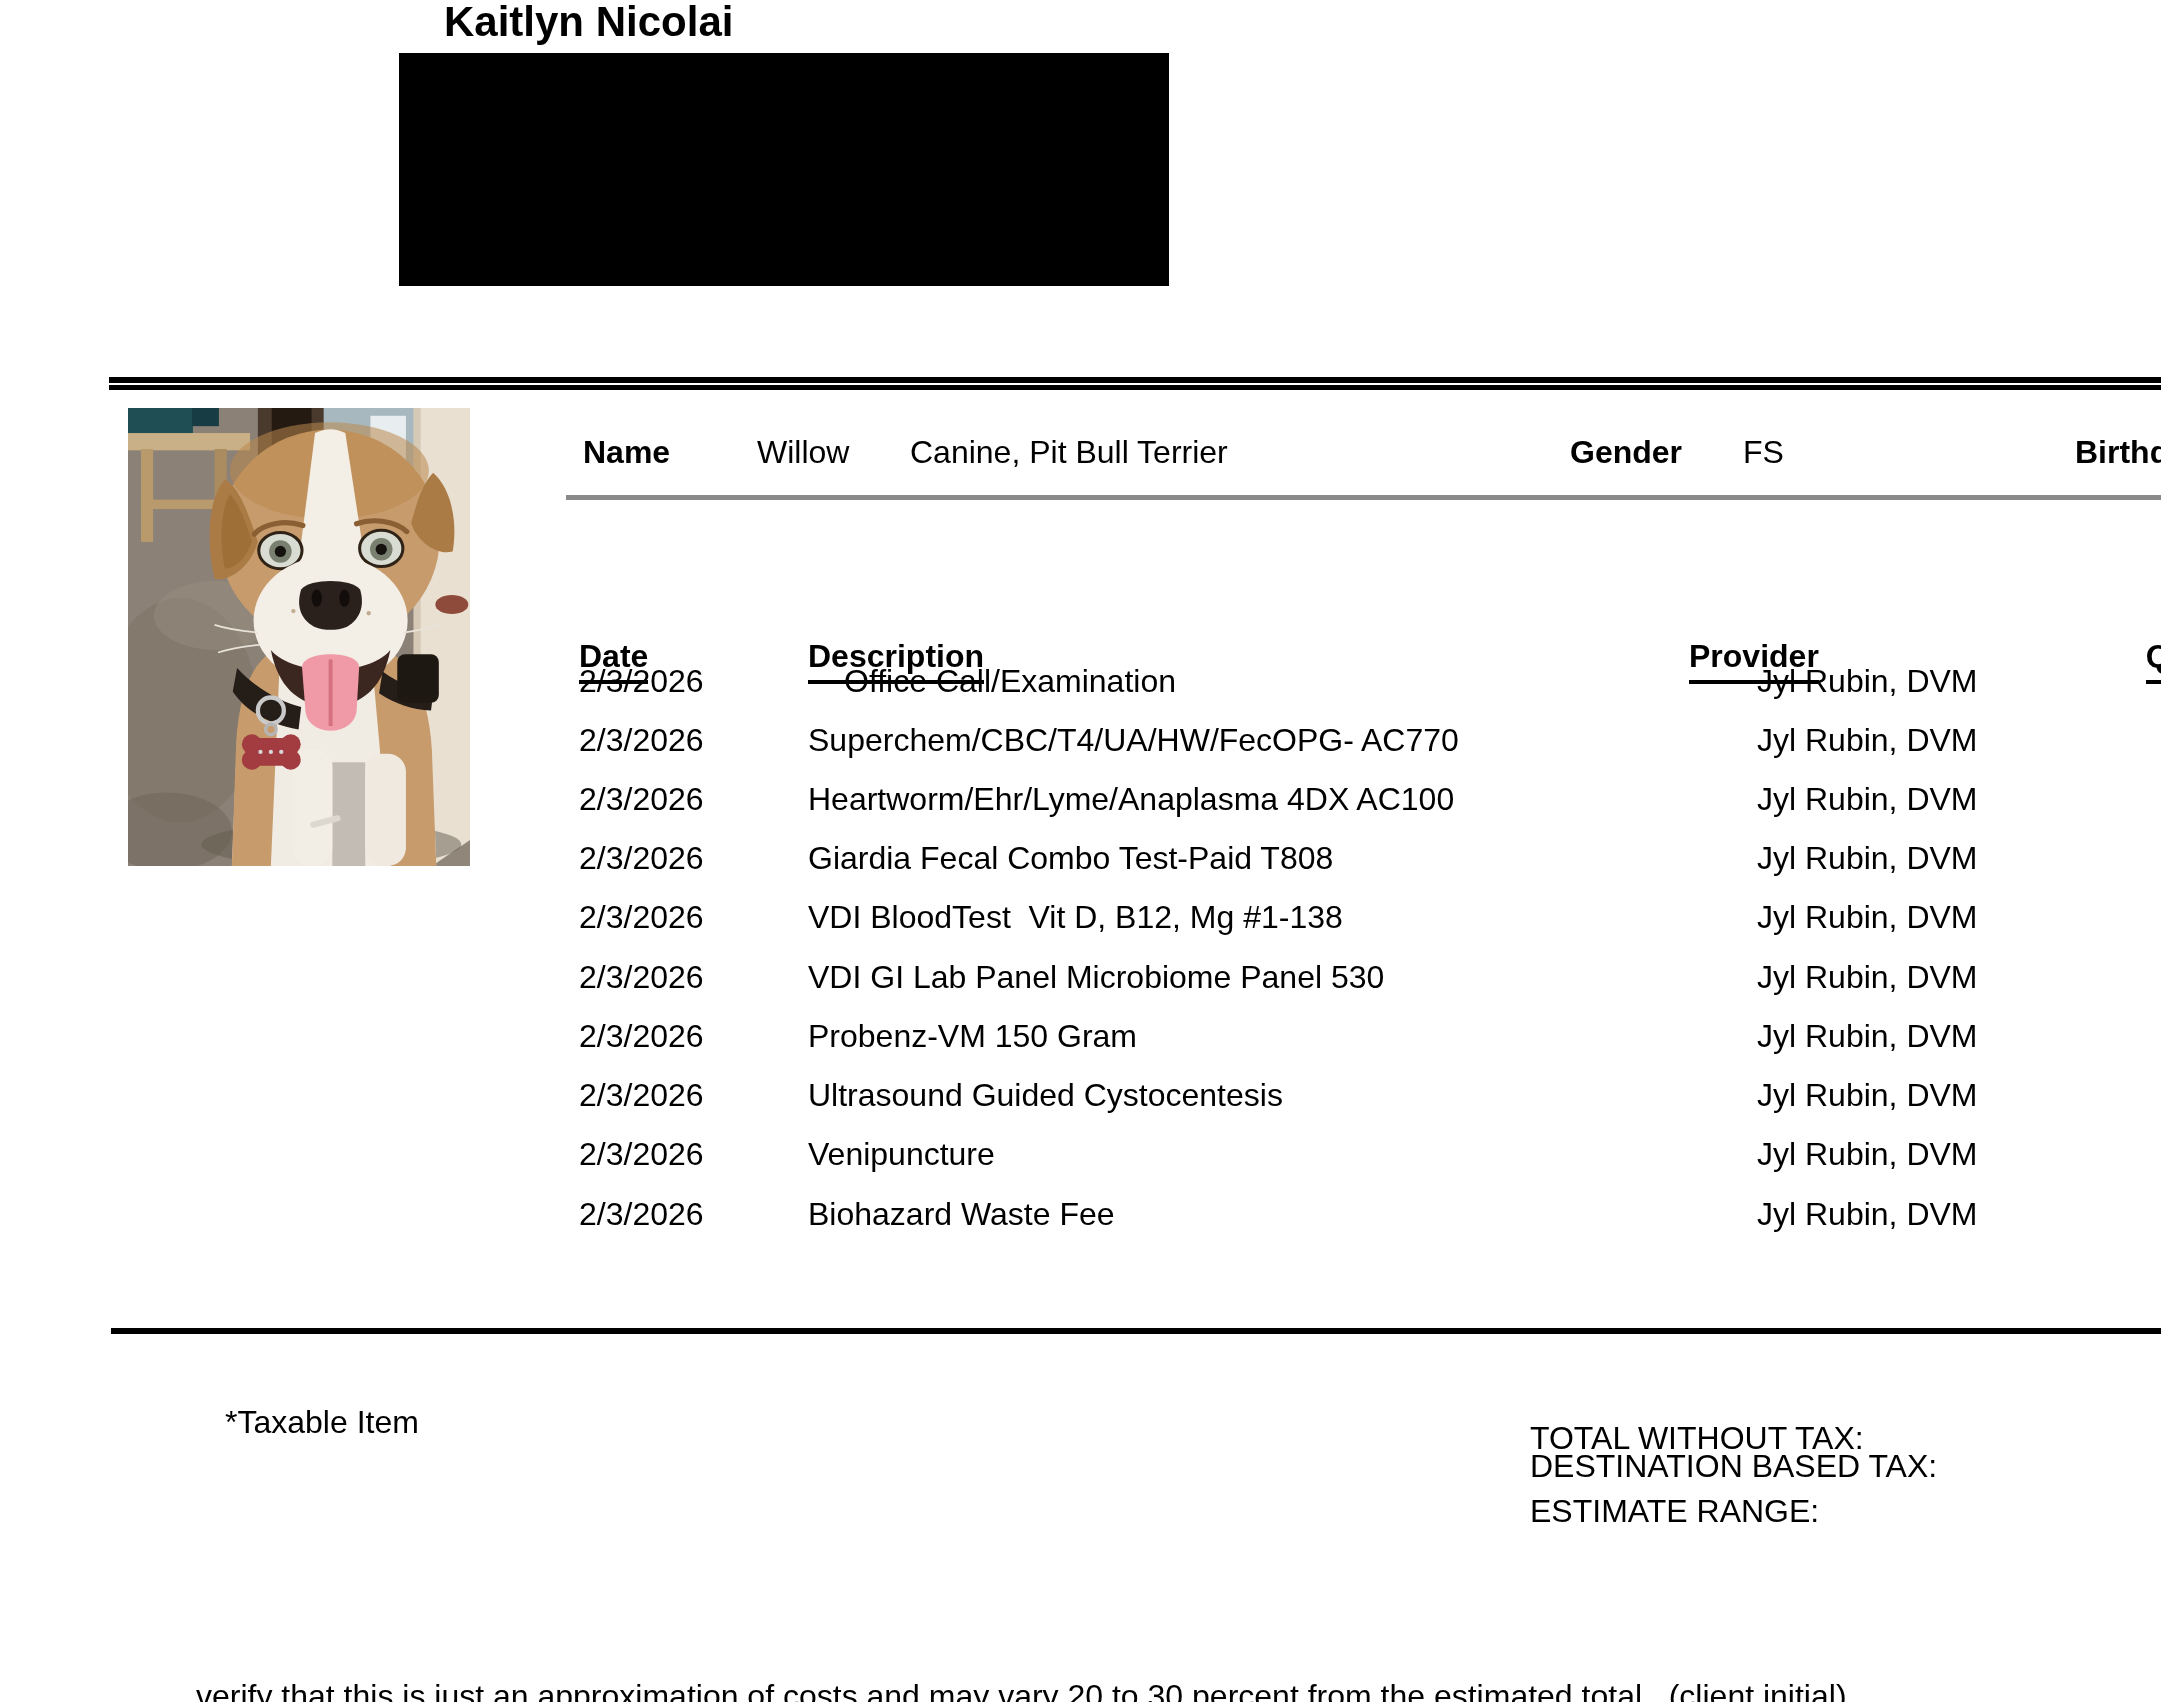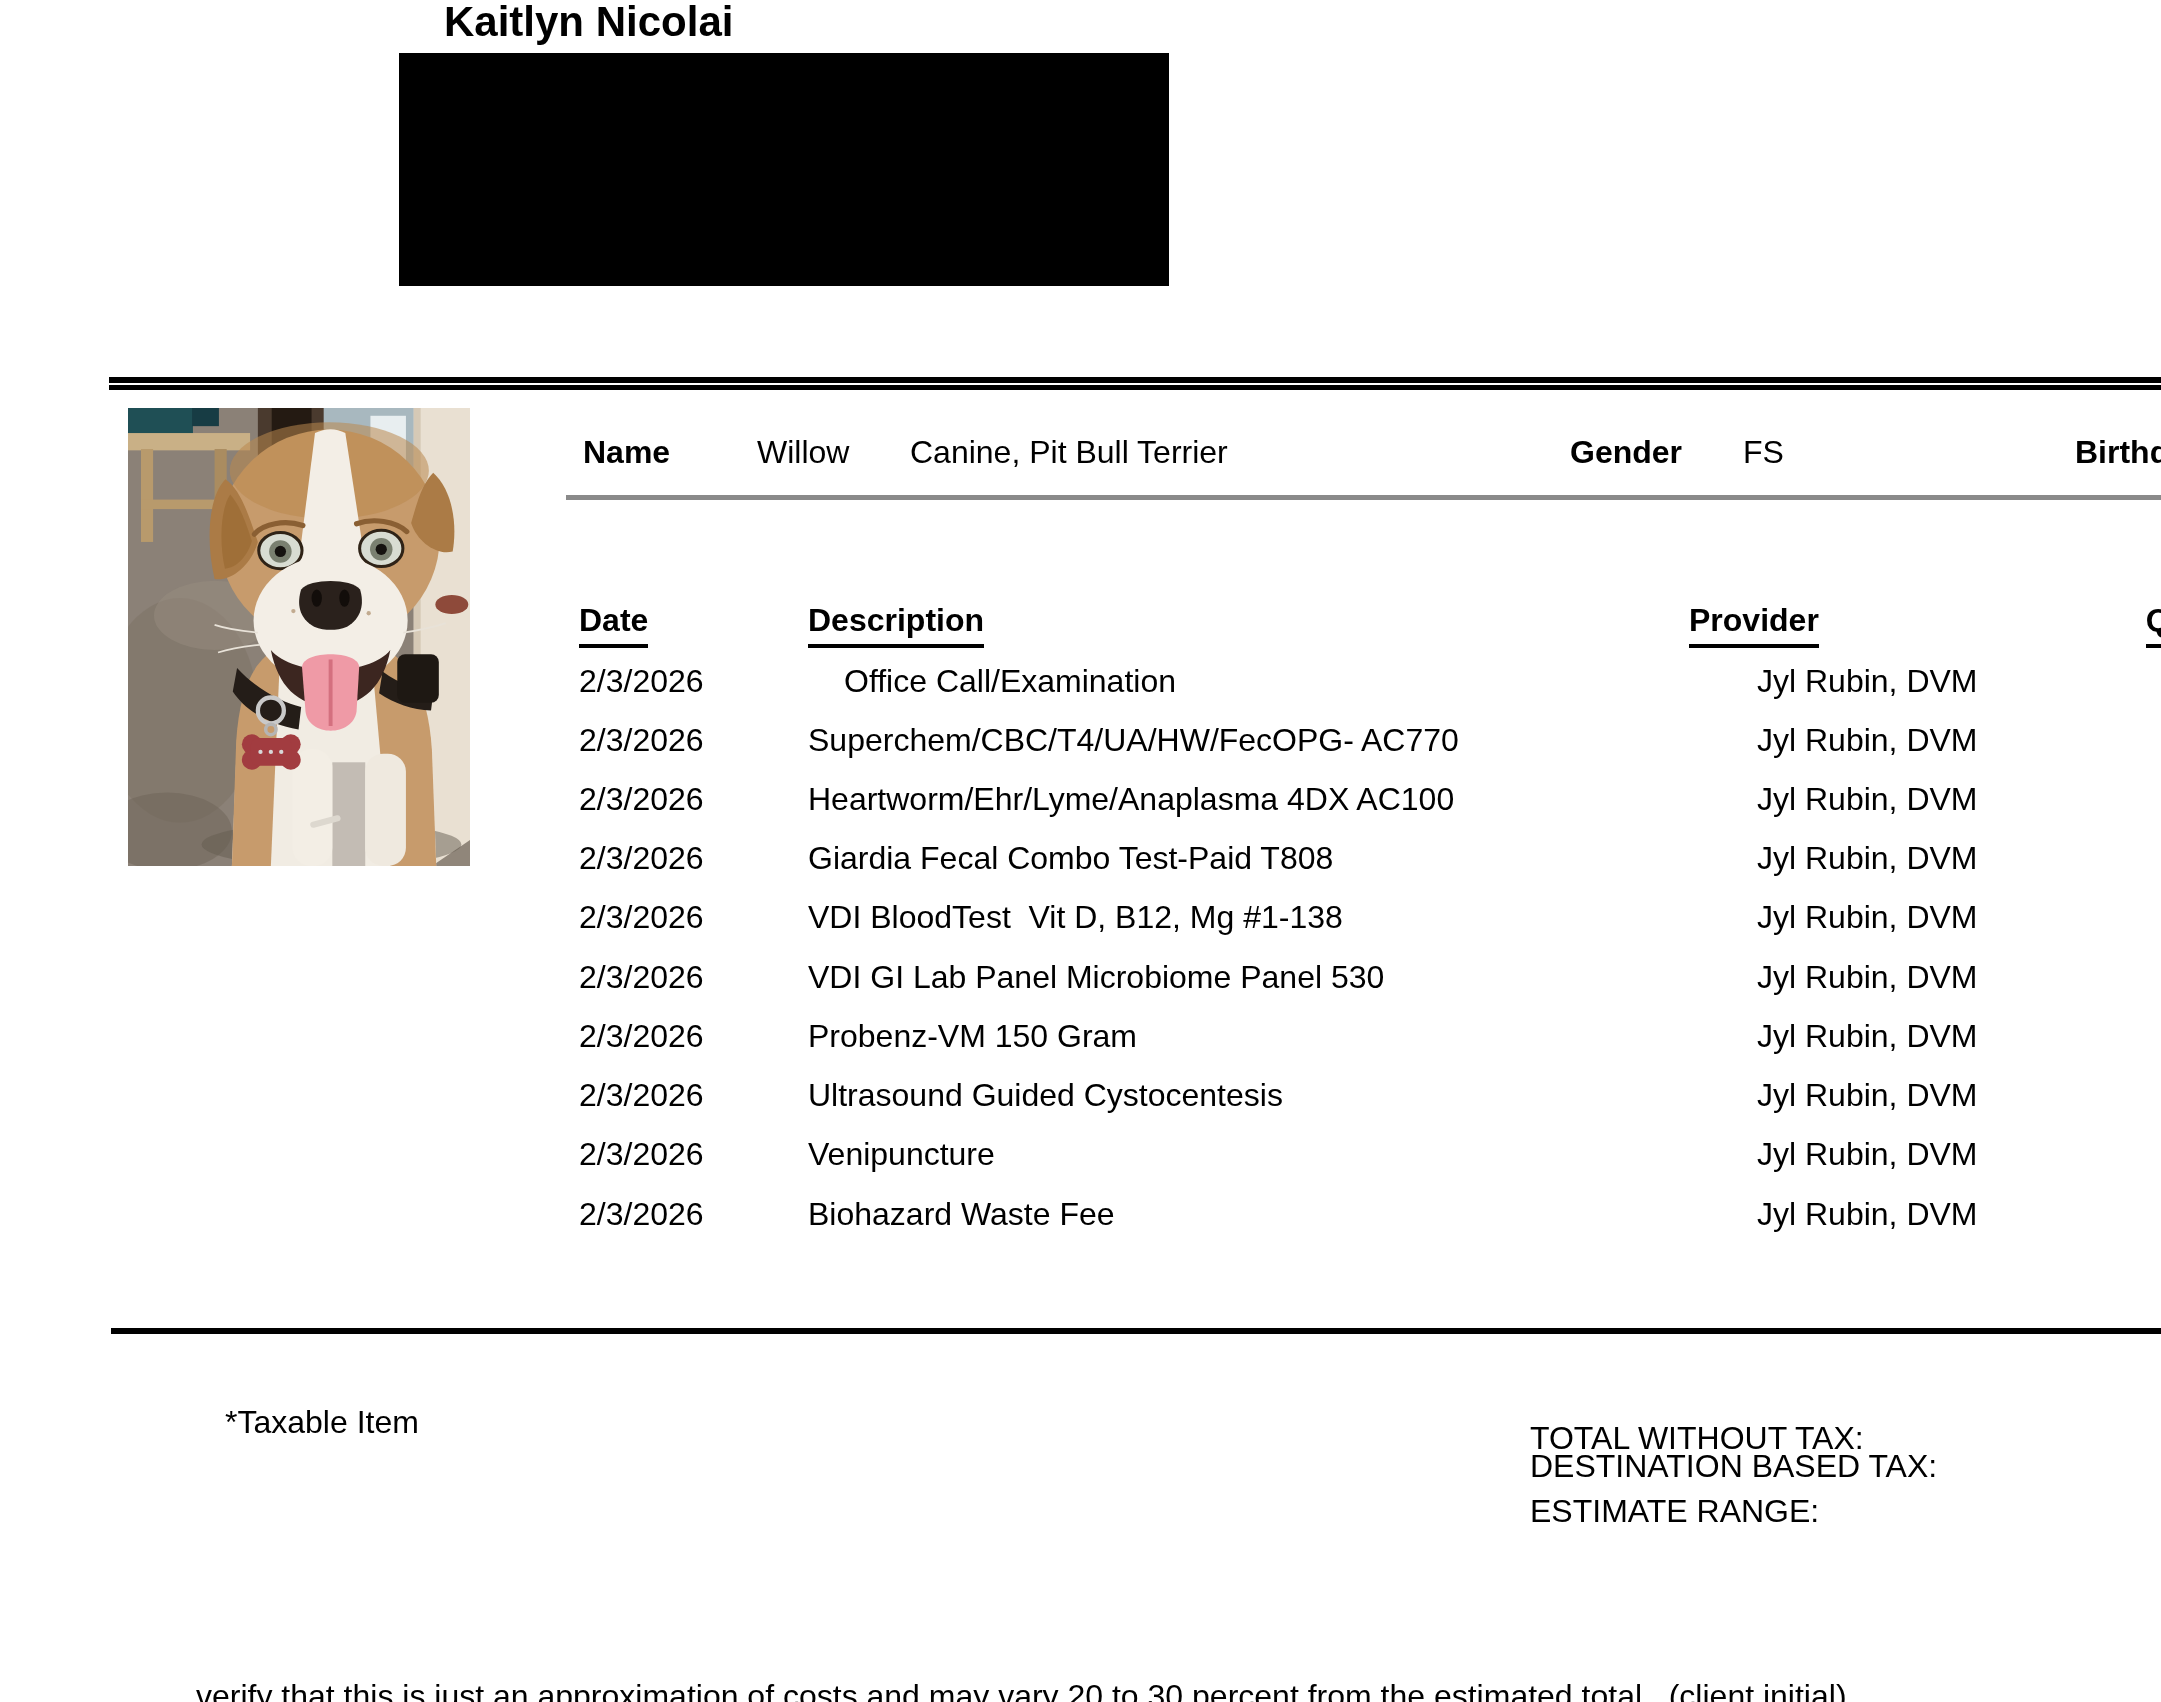--- a/index.html
+++ b/index.html
@@ -36,20 +36,21 @@
     width: 770px;
     height: 233px;
     background: #000000;
   }
   .rule { position: absolute; background: #000000; }
   .rule-gray { position: absolute; background: #8a8a8a; }
   .hdr {
     font-weight: bold;
     border-bottom: 4.8px solid #000000;
     padding-bottom: 3.5px;
+    margin-top: 36px;
   }
   .photo {
     position: absolute;
     left: 128px;
     top: 408px;
     width: 342px;
     height: 458px;
   }
   .photo svg { display: block; width: 100%; height: 100%; }
   .t-row { position: absolute; left: 0; width: 100%; height: 59px; }

